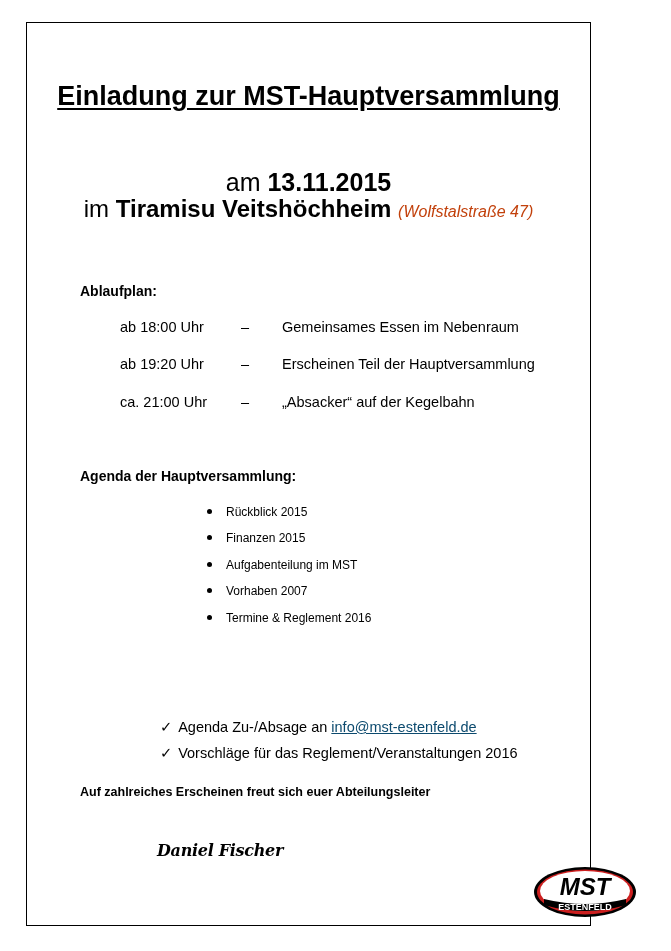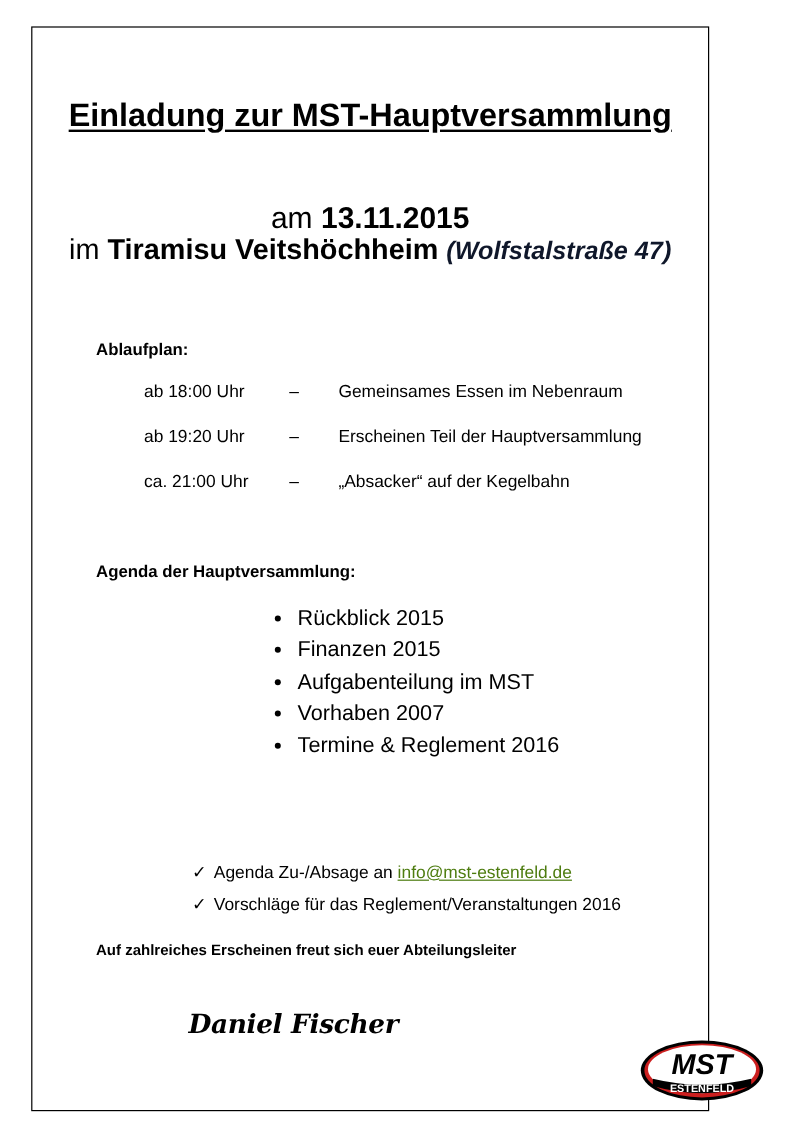--- a/index.html
+++ b/index.html
@@ -3,30 +3,30 @@
 <meta charset="utf-8">
 <style>
   html,body{margin:0;padding:0;background:#fff;}
   body{width:671px;height:951px;position:relative;overflow:hidden;font-family:"Liberation Sans",sans-serif;color:#000;}
   .page{position:absolute;left:26px;top:22px;width:565px;height:904px;border:1.5px solid #000;box-sizing:border-box;}
   .abs{position:absolute;white-space:nowrap;}
   .title{left:0;width:100%;text-align:center;top:58px;font-size:27px;font-weight:bold;text-decoration:underline;text-underline-offset:3px;}
   .date{left:0;width:100%;text-align:center;top:117px;font-size:25px;margin-top:28px;}
   .date b{font-weight:bold;}
   .venue{left:0;width:100%;text-align:center;top:172px;font-size:24px;}
-  .venue i{font-size:21px;font-weight:bold;font-style:italic;color:#0f172a;}
+  .venue i{font-size:16px;font-weight:normal;font-style:italic;color:#c2410c;}
   .h{font-size:14px;font-weight:bold;left:53px;text-align:right;}
   .row{font-size:14.5px;text-align:right;}
-  .bullet{font-size:18px;left:202px;}
+  .bullet{font-size:12px;left:180px;}
   .bullet .dot{display:inline-block;width:5px;height:5px;background:#000;border-radius:50%;margin-right:14px;vertical-align:middle;position:relative;top:-1px;}
   .check{font-size:14.5px;left:133px;}
   .check .ck{margin-right:6px;}
-  a.mail{color:#4d7c0f;text-decoration:underline;}
+  a.mail{color:#0c4a6e;text-decoration:underline;}
   .closing{font-size:12.5px;font-weight:bold;left:53px;}
-  .sig{left:130px;font-family:"DejaVu Serif",serif;font-style:italic;font-weight:bold;font-size:22px;letter-spacing:-0.3px;}
+  .sig{left:130px;font-family:"DejaVu Serif",serif;font-style:italic;font-weight:bold;font-size:16px;letter-spacing:-0.3px;}
   .logo{position:absolute;left:505px;top:842px;width:106px;height:54px;}
 </style>
 </head>
 <body>
 
 <div class="page">
   <div class="abs title">Einladung zur MST-Hauptversammlung</div>
   <div class="abs date"><span>am</span> <b>13.11.2015</b></div>
   <div class="abs venue"><span>im</span> <b>Tiramisu Veitshöchheim</b> <i>(Wolfstalstraße 47)</i></div>
 

